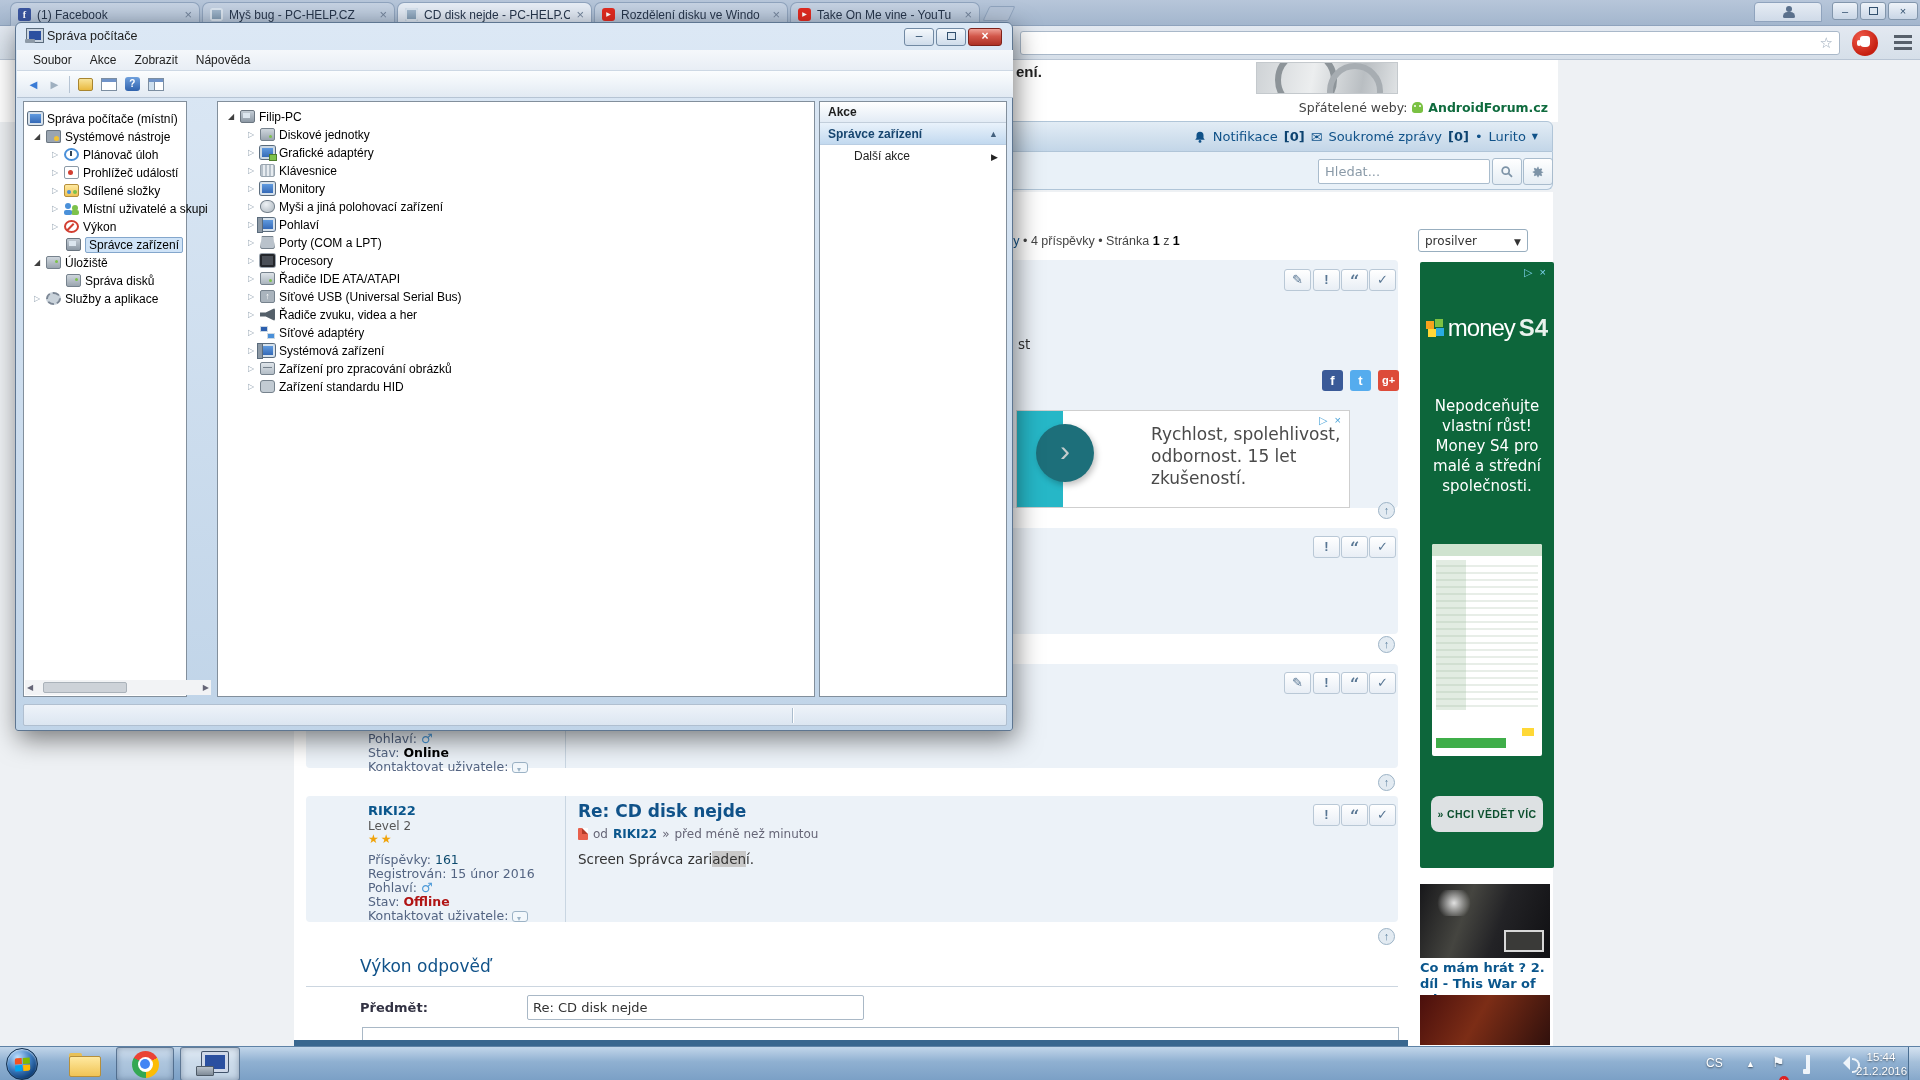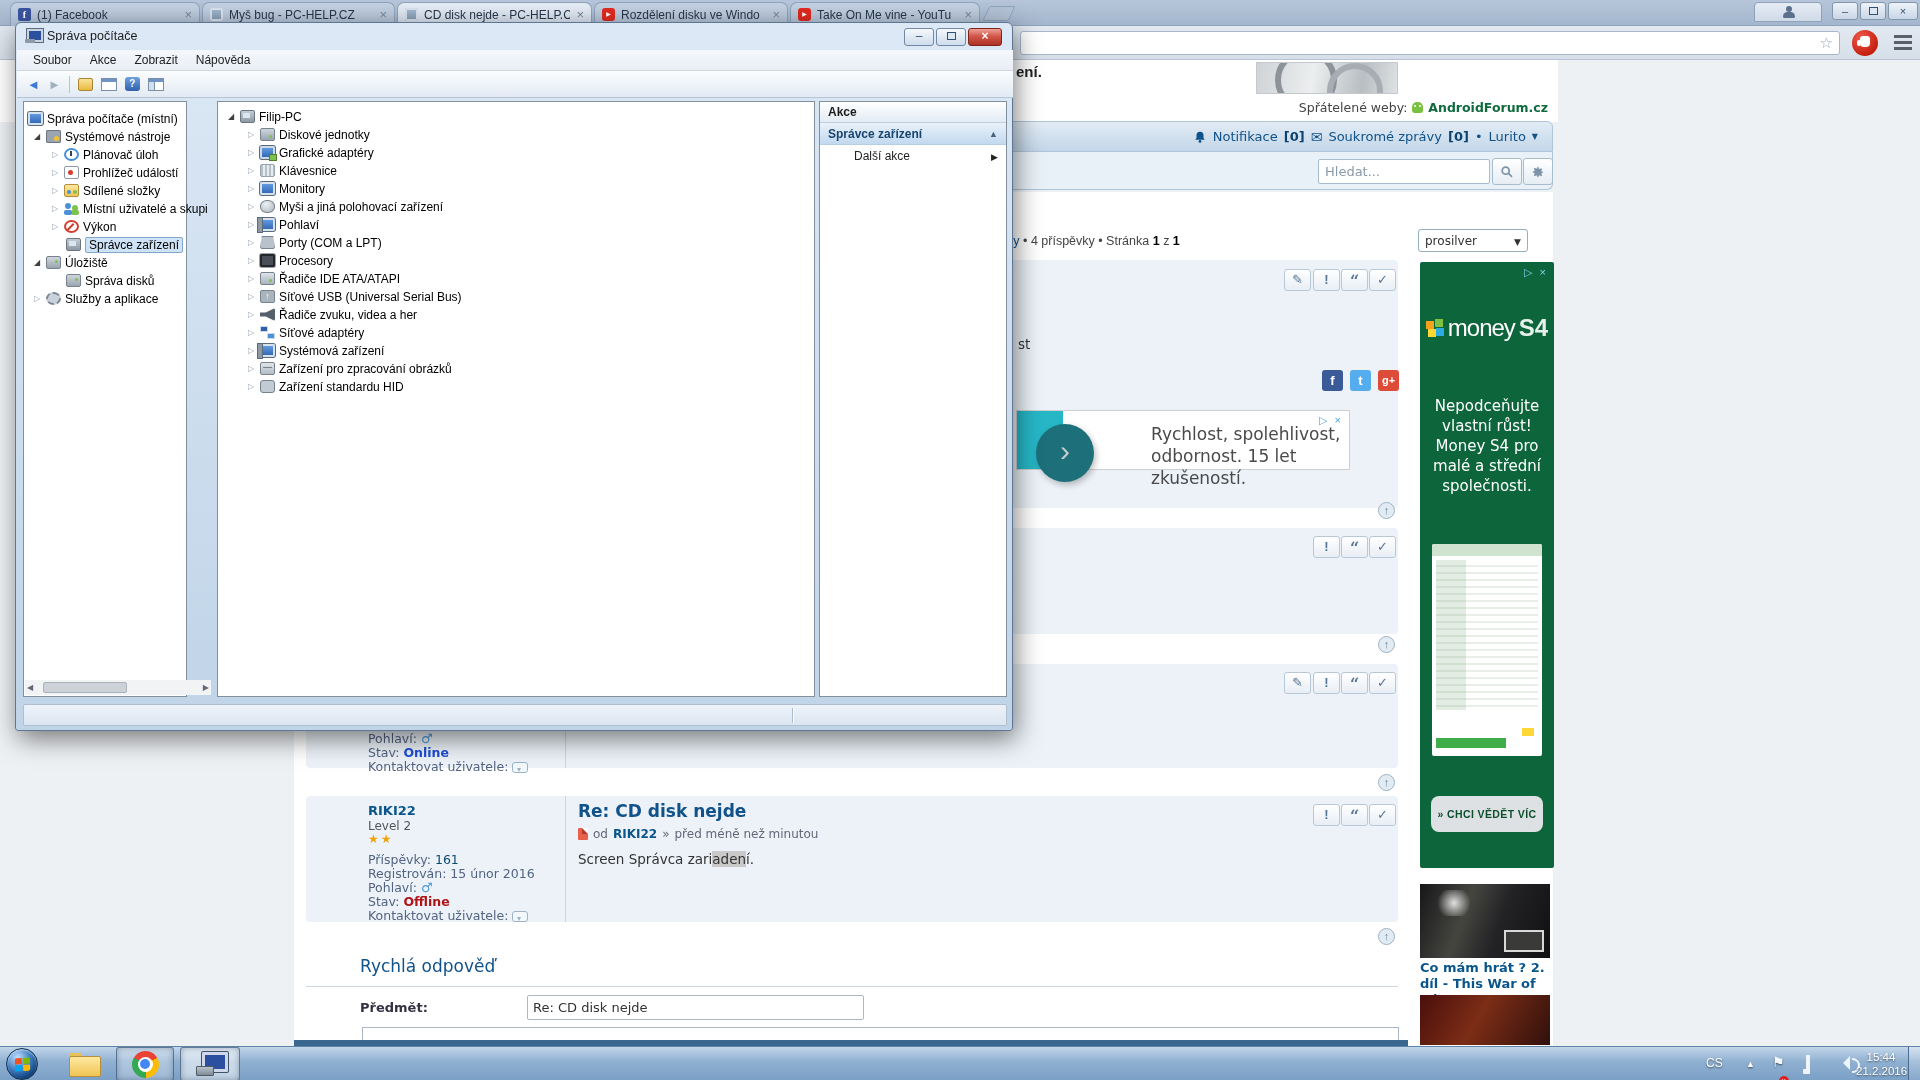--- a/index.html
+++ b/index.html
@@ -65,21 +65,21 @@
 .g-excl::before{content:"!";font-weight:bold}
 .g-quote::before{content:"“";font-family:"DejaVu Serif",serif;font-weight:bold;font-size:16px;line-height:24px}
 .g-check::before{content:"✓"}
 .cup{position:absolute;width:17px;height:17px;border-radius:50%;background:#e3ebf2;border:1px solid #9cb3c6;color:#5e82a0;font-size:11px;line-height:15px;text-align:center}
 .cup::before{content:"↑"}
 .soc{position:absolute;width:21px;height:21px;border-radius:3px;color:#fff;text-align:center;font:bold 13px/21px "Liberation Sans",sans-serif}
 .vline{position:absolute;width:1px;background:#c9d6e2}
 .plabel{color:#536482;font-size:12.5px;font-family:"DejaVu Sans",sans-serif;white-space:nowrap}
 .plabel .val{color:#0c4a6e}
 .plabel .gray{color:#536482}
-.online{color:#1d4ed8;font-weight:bold}
+.online{color:#000000;font-weight:bold}
 .offline{color:#b01414;font-weight:bold}
 .male::before{content:"♂";color:#4f9bd8;font-size:13px}
 .bubble{display:inline-block;width:16px;height:11px;background:#f3f8fc;border:1px solid #9cb3c6;border-radius:3px;position:relative;vertical-align:-2px}
 .bubble::after{content:"";position:absolute;left:4px;bottom:-4px;border:4px solid transparent;border-top-color:#9cb3c6;border-left-width:2px;border-right-width:2px}
 .uname{color:#0a568c;font-weight:bold;font-size:13px;font-family:"DejaVu Sans",sans-serif}
 .rank{color:#555;font-size:12px;font-family:"DejaVu Sans",sans-serif}
 .stars{color:#f0a30a;font-size:12px;letter-spacing:2px}
 .ptitle{color:#105289;font-weight:bold;font-size:17px;font-family:"DejaVu Sans",sans-serif}
 .byline{font-size:12px;color:#667;font-family:"DejaVu Sans",sans-serif;display:flex;align-items:center;gap:5px}
 .byline b{color:#0a568c}
@@ -337,21 +337,21 @@
 
     <div class="ab postbox" style="left:306px;top:260px;width:1092px;height:248px"></div>
     <div class="pbtn g-pencil" style="left:1284px;top:269px"></div>
     <div class="pbtn g-excl" style="left:1313px;top:269px"></div>
     <div class="pbtn g-quote" style="left:1341px;top:269px"></div>
     <div class="pbtn g-check" style="left:1369px;top:269px"></div>
     <div class="ab pbody" style="left:1018px;top:336px">st</div>
     <div class="soc" style="left:1322px;top:370px;background:#3a5a98">f</div>
     <div class="soc" style="left:1350px;top:370px;background:#55acee">t</div>
     <div class="soc" style="left:1378px;top:370px;background:#dd4b39;font-size:11px">g+</div>
-    <div class="ab iad" style="left:1016px;top:410px;width:334px;height:60px">
+    <div class="ab iad" style="left:1016px;top:410px;width:334px;height:98px">
       <span class="teal"></span>
       <span class="circ"></span>
       <span class="atxt">Rychlost, spolehlivost, odbornost. 15 let zkušeností.</span>
       <span class="adch" style="right:6px;top:3px"></span>
     </div>
     <div class="cup" style="left:1378px;top:502px"></div>
 
     <div class="ab postbox" style="left:306px;top:528px;width:1092px;height:106px"></div>
     <div class="pbtn g-excl" style="left:1313px;top:536px"></div>
     <div class="pbtn g-quote" style="left:1341px;top:536px"></div>
@@ -412,21 +412,21 @@
       <span>od</span>
       <b>RIKI22</b>
       <span>»</span>
       <span>před méně než minutou</span>
     </div>
     <div class="ab pbody" style="left:578px;top:851px">
       <span>Screen Správca zari</span><span class="hl">aden</span><span>í.</span>
     </div>
     <div class="cup" style="left:1378px;top:928px"></div>
 
-    <div class="ab qrhead" style="left:360px;top:956px">Rychlá odpověď</div>
+    <div class="ab qrhead" style="left:360px;top:956px">Výkon odpověď</div>
     <div class="ab" style="left:306px;top:986px;width:1092px;height:1px;background:#ccd6e0"></div>
     <div class="ab qrlabel" style="left:360px;top:1000px">Předmět:</div>
     <input class="qinput" style="left: 527px; top: 995px; width: 337px; height: 25px;" value="Re: CD disk nejde">
     <textarea class="qarea" style="left: 362px; top: 1027px; width: 1037px; height: 15px;"></textarea>
     <div class="ab bluebar" style="left:294px;top:1040px;width:1114px;height:7px"></div>
 
     <div class="ab money" style="left:1420px;top:262px;width:134px;height:606px">
       <span class="adch" style="right:6px;top:4px"></span>
       <div class="mlogo">
         <span class="msq">

